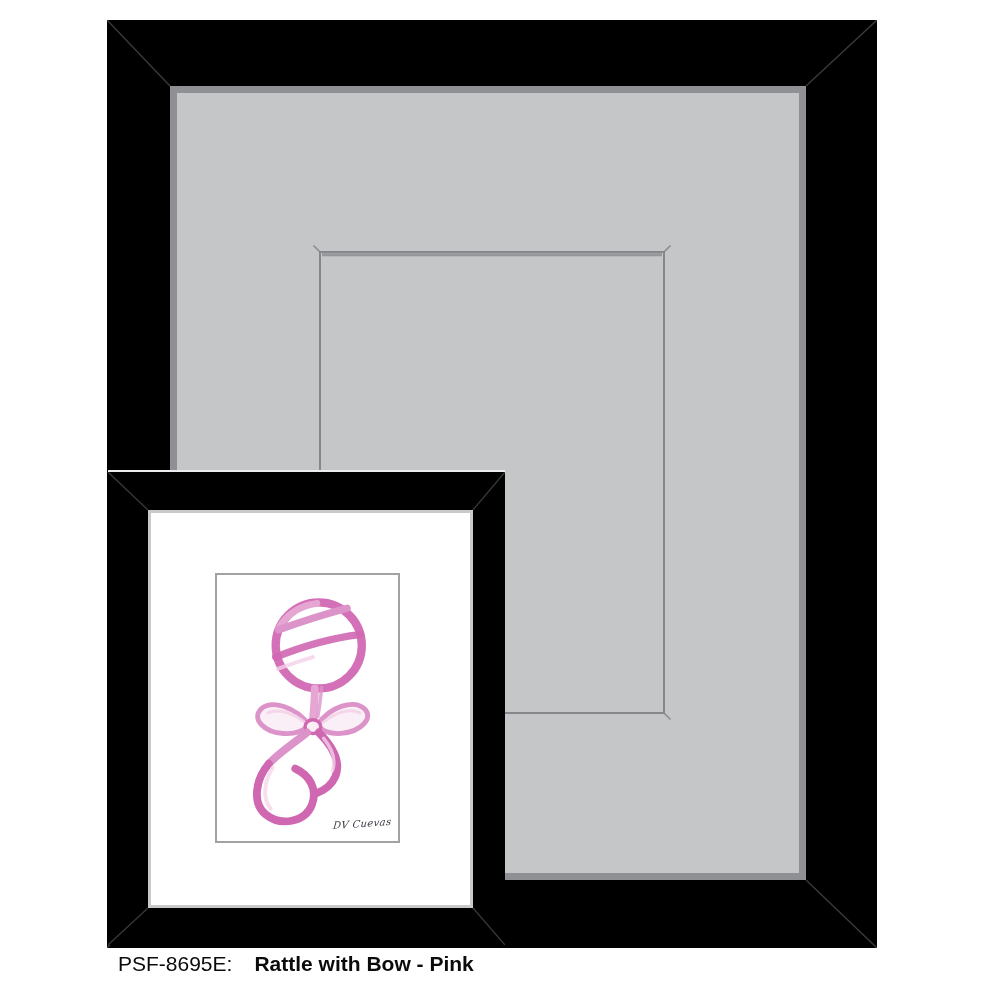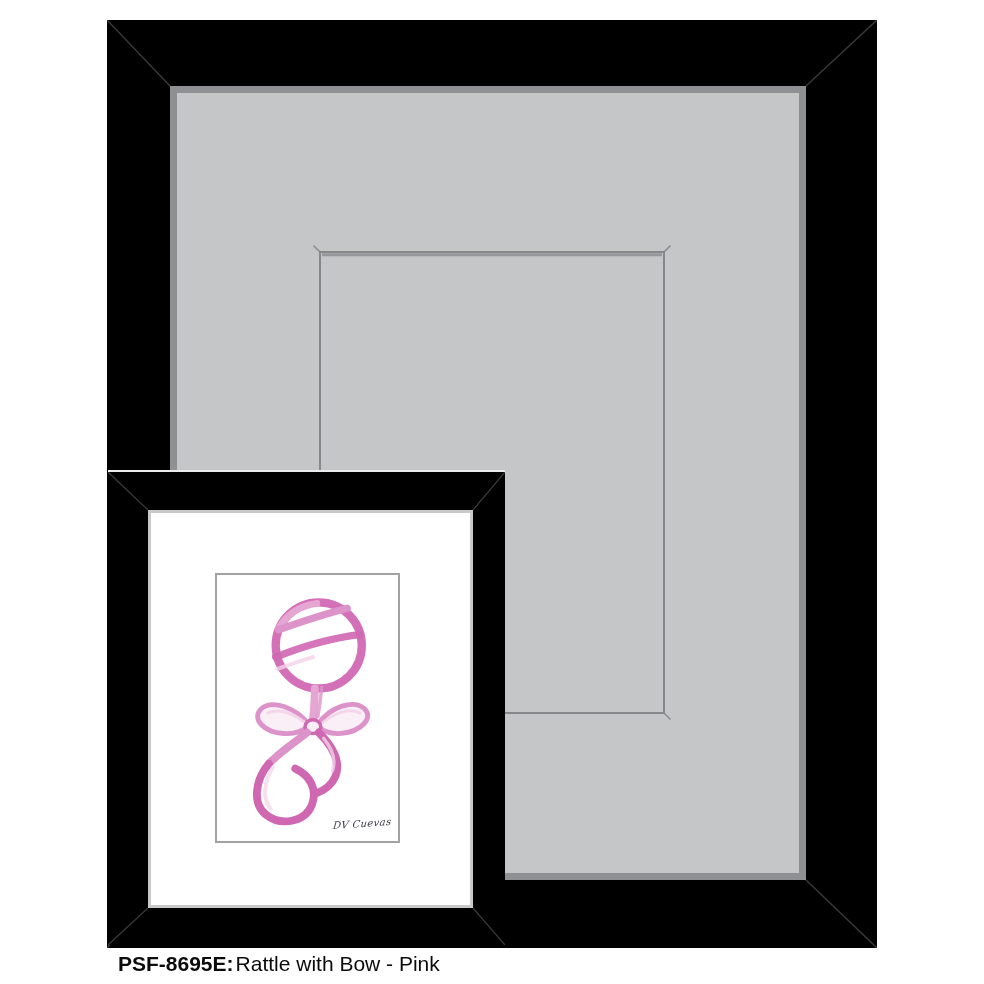--- a/index.html
+++ b/index.html
@@ -63,22 +63,22 @@
     transform:rotate(-4deg) skewX(-10deg);
     letter-spacing:.4px;white-space:nowrap;
   }
 
   
   .caption{
     position:absolute;left:118px;top:951px;z-index:4;
     font-size:21px;line-height:1.2;color:var(--caption-text,#0b0b0b);
     white-space:nowrap;
   }
-  .caption .sku{font-weight:700;}
-  .caption .title{font-weight:400;margin-left:2px;}
+  .caption .sku{font-weight:400;}
+  .caption .title{font-weight:700;margin-left:22px;}
 </style>
 </head>
 <body>
 
 <div class="stage">
 
   <div class="big-frame">
     <svg class="miters" viewBox="0 0 770 928" preserveAspectRatio="none">
       <path d="M0 0 L63 66 M770 0 L699 66 M770 928 L699 860 M0 928 L63 860" stroke="#3a3a3a" stroke-width="1.4" fill="none"></path>
     </svg>

